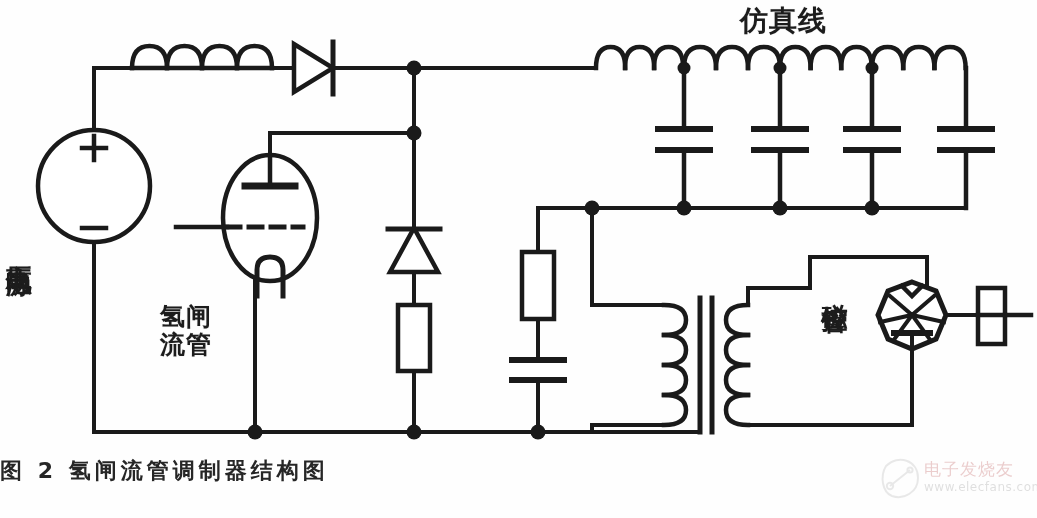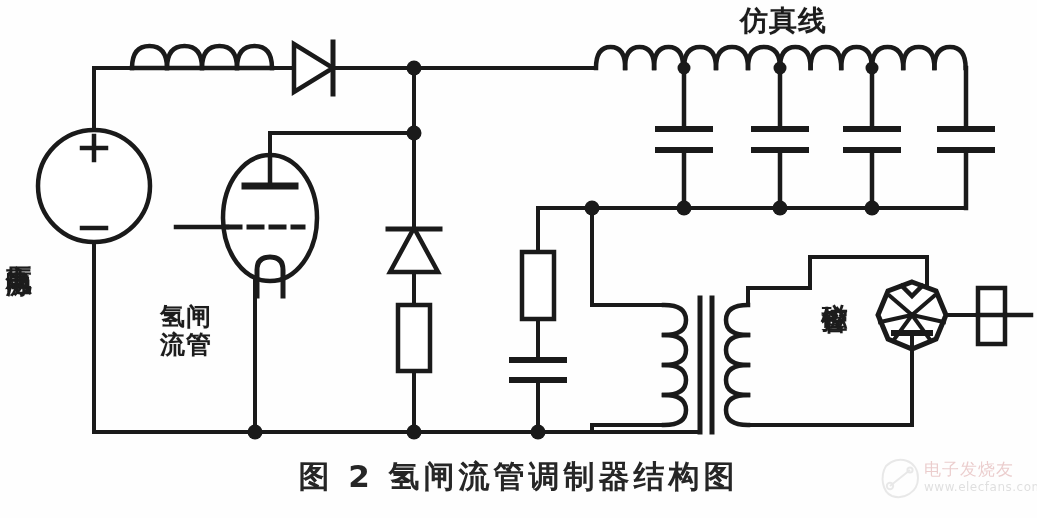--- a/index.html
+++ b/index.html
@@ -47,22 +47,22 @@
   #label-charging-inductor { left: 86px;  top: 5px;  font-size: 29px; }
   #label-pfn              { left: 740px; top: 6px;  font-size: 28px; text-align: center; }
   #label-hv-source        { left: 6px;   top: 244px; }
   #label-thyratron        { left: 160px; top: 278px; font-size: 25px; line-height: 1.12; margin-top: 25px; }
   #label-magnetron        { left: 822px; top: 283px; }
   #caption {
     position: absolute;
     left: 0;
     top: 456px;
     width: 1037px;
-    text-align: center;
-    font-size: 31px;
+    text-align: left;
+    font-size: 22px;
     font-weight: 700;
     color: #262626;
     letter-spacing: 4px;
     font-family: "DejaVu Sans", "Liberation Sans", sans-serif;
   }
   #watermark {
     position: absolute;
     left: 880px;
     top: 452px;
     width: 150px;

